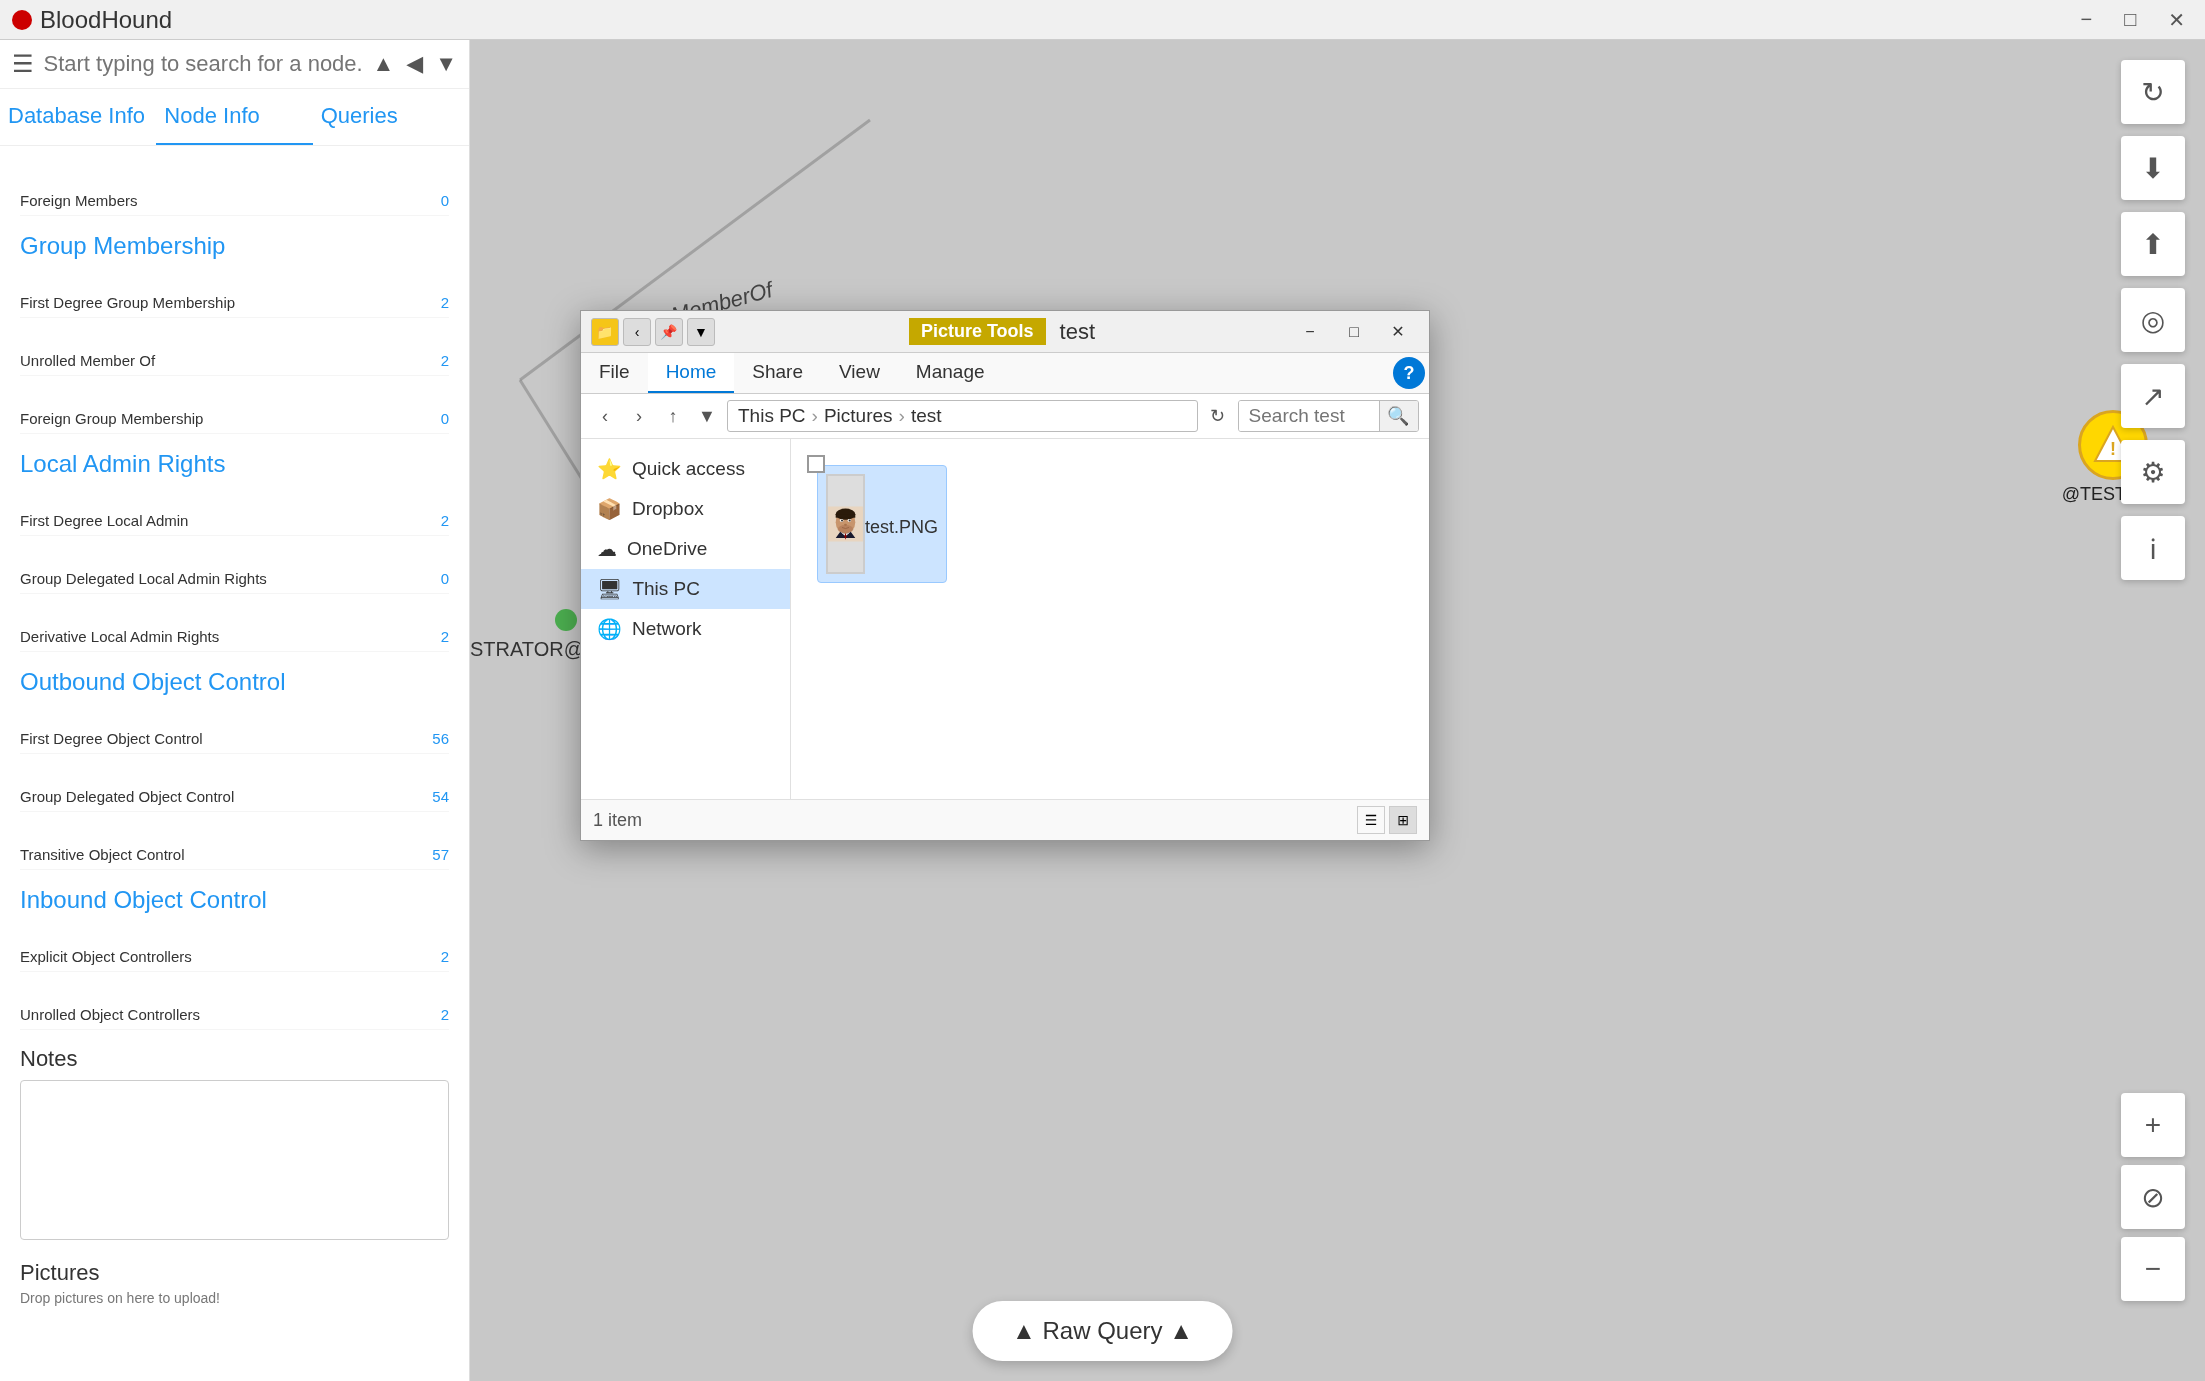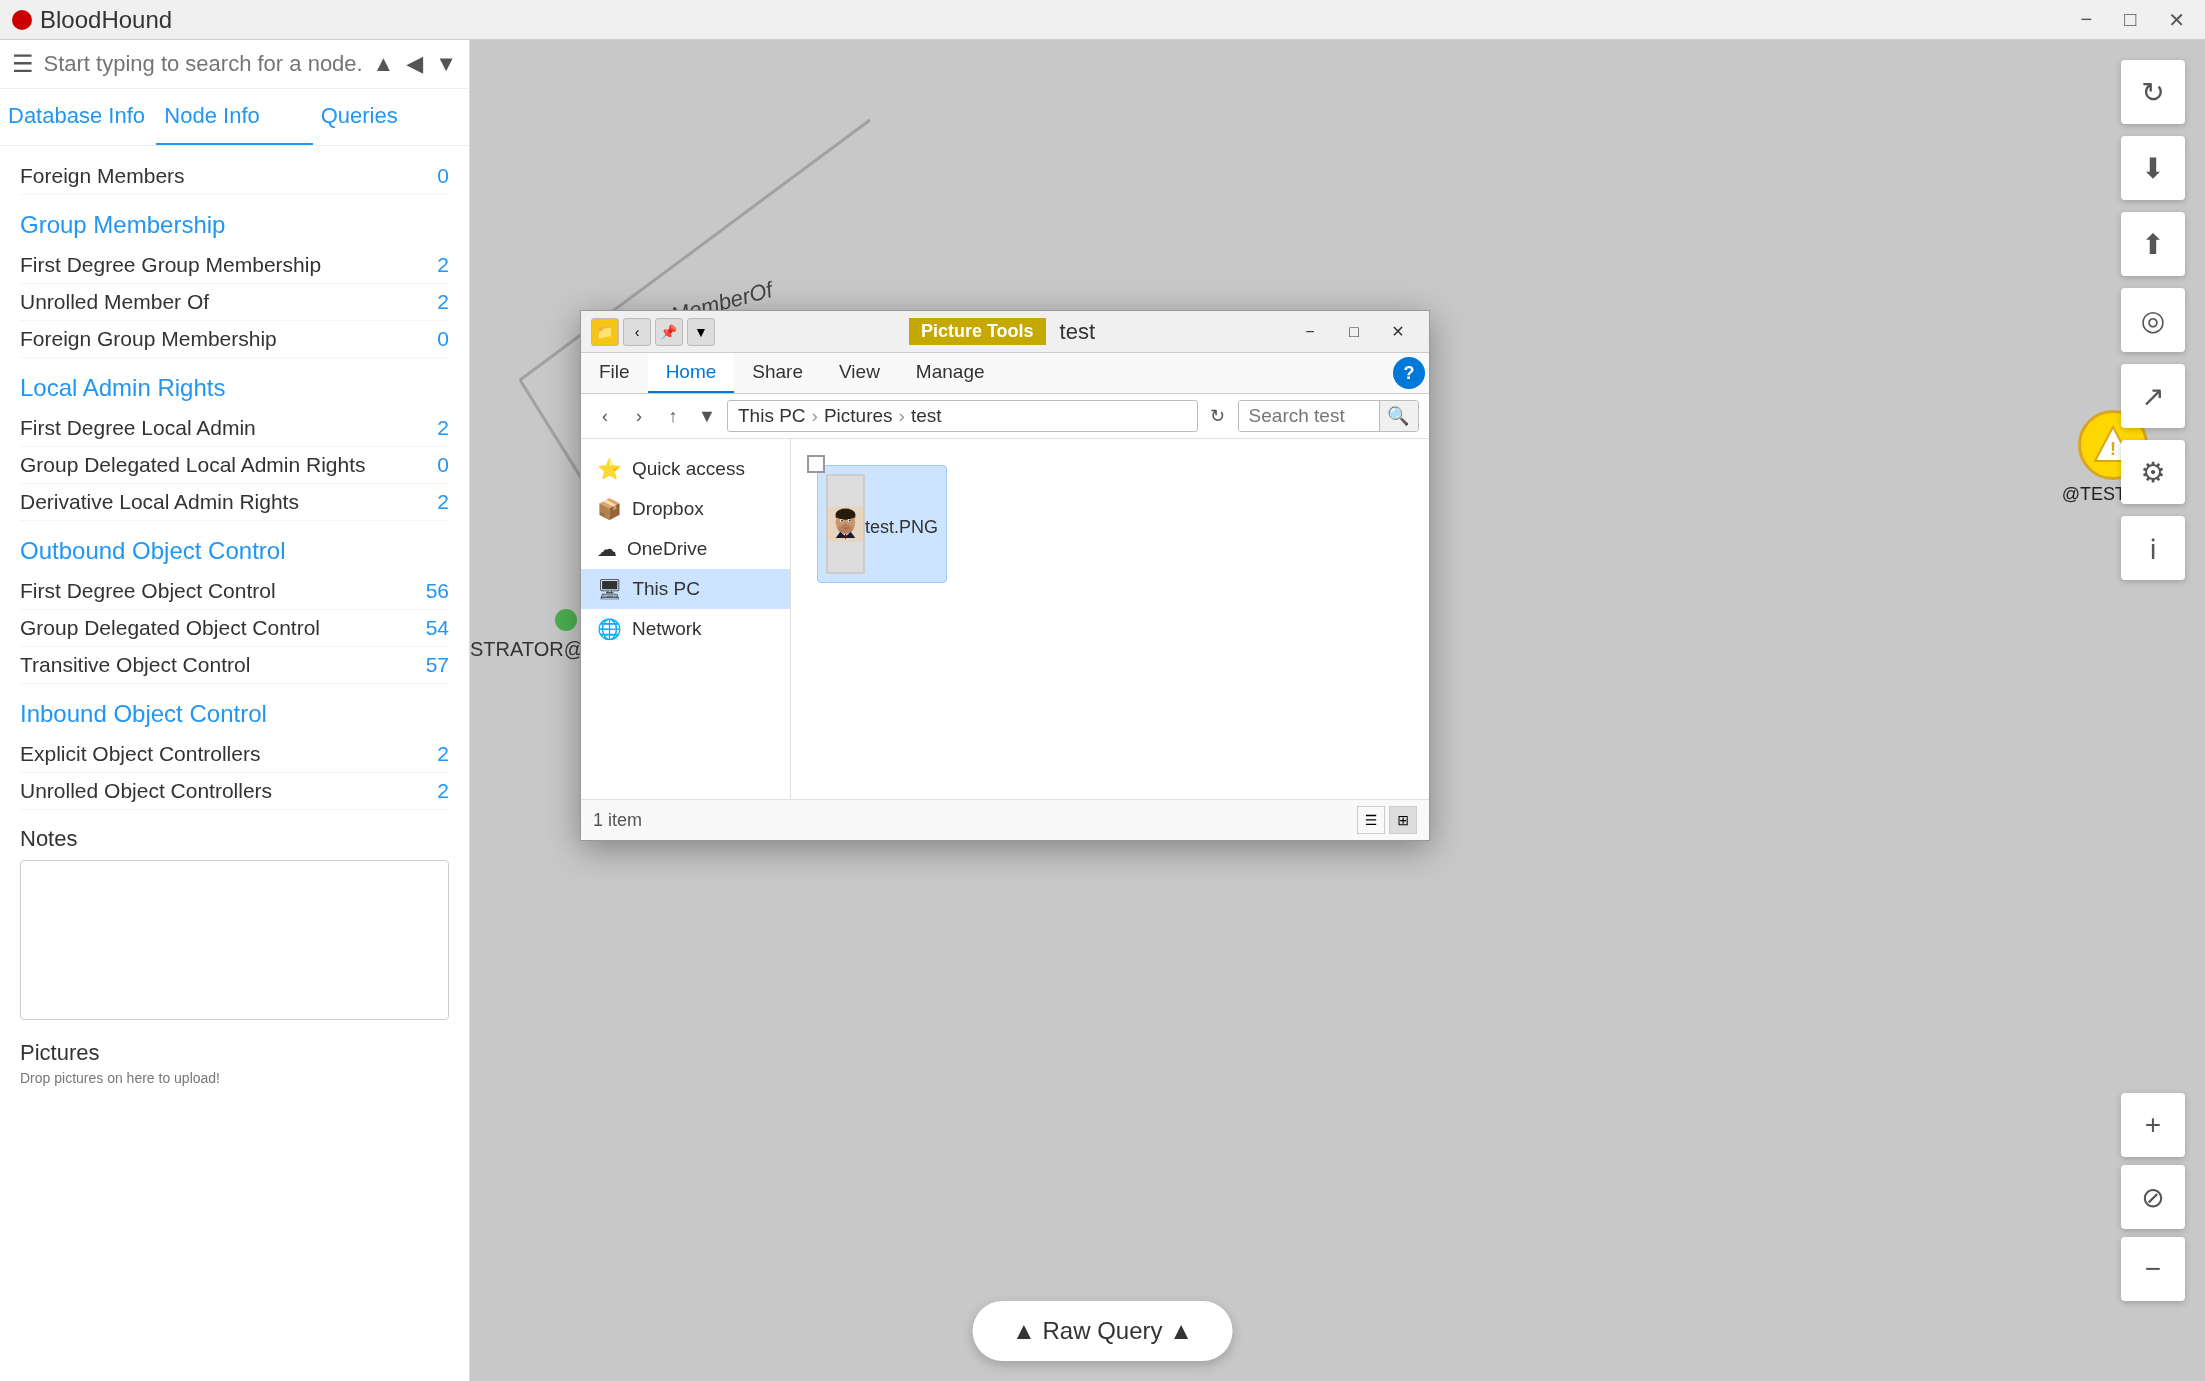--- a/index.html
+++ b/index.html
@@ -119,23 +119,24 @@
       font-size: 24px;
       color: #2196F3;
       margin: 16px 0 8px 0;
       font-weight: 500;
     }
     .section-row {
       display: flex;
       justify-content: space-between;
       align-items: center;
       padding: 6px 0;
-      font-size: 21px;
+      font-size: 15px;
       color: #333;
       border-bottom: 1px solid #f5f5f5;
+      margin-top: 28px;
     }
     .section-row .count {
       color: #2196F3;
       font-weight: 500;
       min-width: 40px;
       text-align: right;
     }
     .section-row .count.zero { color: #2196F3; }
 
     .notes-section {

